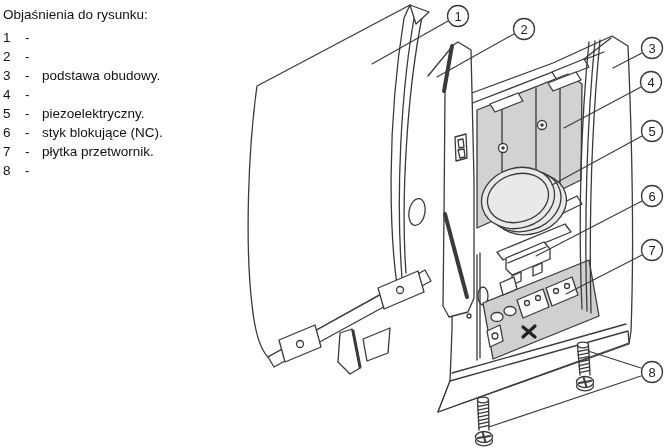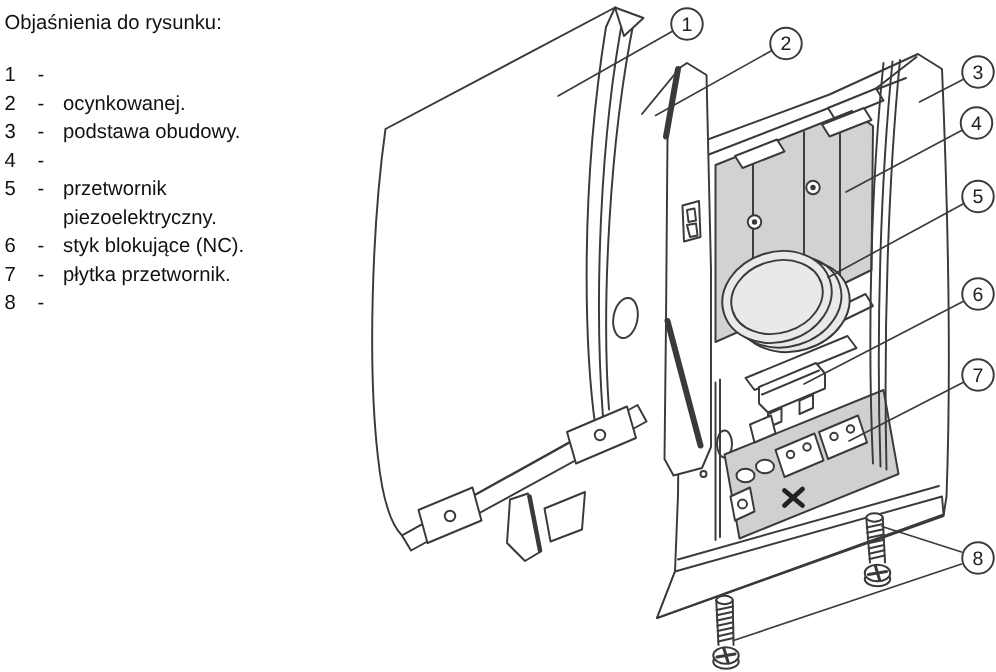--- a/index.html
+++ b/index.html
@@ -8,21 +8,21 @@
     background:#ffffff;
     font-family:"Liberation Sans",sans-serif;
     color:#111111;
   }
   .stage{position:absolute;inset:0;}
   .diagram-svg{position:absolute;left:0;top:0;width:664px;height:448px;}
   .legend{
     position:absolute;left:3px;top:5px;width:230px;
     font-size:13.5px;line-height:19px;color:#111111;
   }
-  .legend-title{margin-bottom:16px;}
+  .legend-title{margin-bottom:4px;}
   .legend-item{display:flex;align-items:flex-start;}
   .legend-num{flex:0 0 22px;}
   .legend-dash{flex:0 0 17px;}
   .legend-txt{flex:1;min-width:0;}
   .ln.justify{text-align:justify;text-align-last:justify;}
   .callout-text{font-size:13px;}
 </style>
 </head>
 <body>
 
@@ -203,39 +203,37 @@
     <div class="legend-title">Objaśnienia do rysunku:</div>
     <div class="legend-items">
         <div class="legend-item">
           <span class="legend-num">1</span>
           <span class="legend-dash">-</span>
         </div>
         <div class="legend-item">
           <span class="legend-num">2</span>
           <span class="legend-dash">-</span>
           <div class="legend-txt">
-            <div class="ln">ocynkowanej.</div>
           </div>
         </div>
         <div class="legend-item">
           <span class="legend-num">3</span>
           <span class="legend-dash">-</span>
           <div class="legend-txt">
             <div class="ln">podstawa obudowy.</div>
           </div>
         </div>
         <div class="legend-item">
           <span class="legend-num">4</span>
           <span class="legend-dash">-</span>
         </div>
         <div class="legend-item">
           <span class="legend-num">5</span>
           <span class="legend-dash">-</span>
           <div class="legend-txt">
-            <div class="ln">przetwornik</div>
             <div class="ln">piezoelektryczny.</div>
           </div>
         </div>
         <div class="legend-item">
           <span class="legend-num">6</span>
           <span class="legend-dash">-</span>
           <div class="legend-txt">
             <div class="ln">styk blokujące (NC).</div>
           </div>
         </div>

